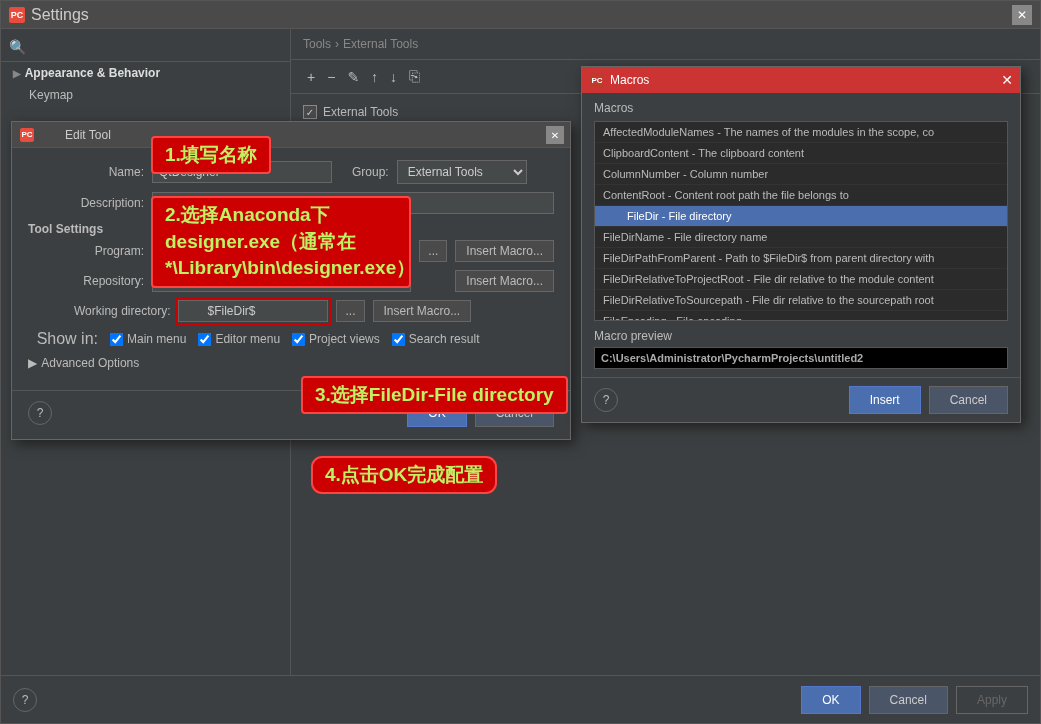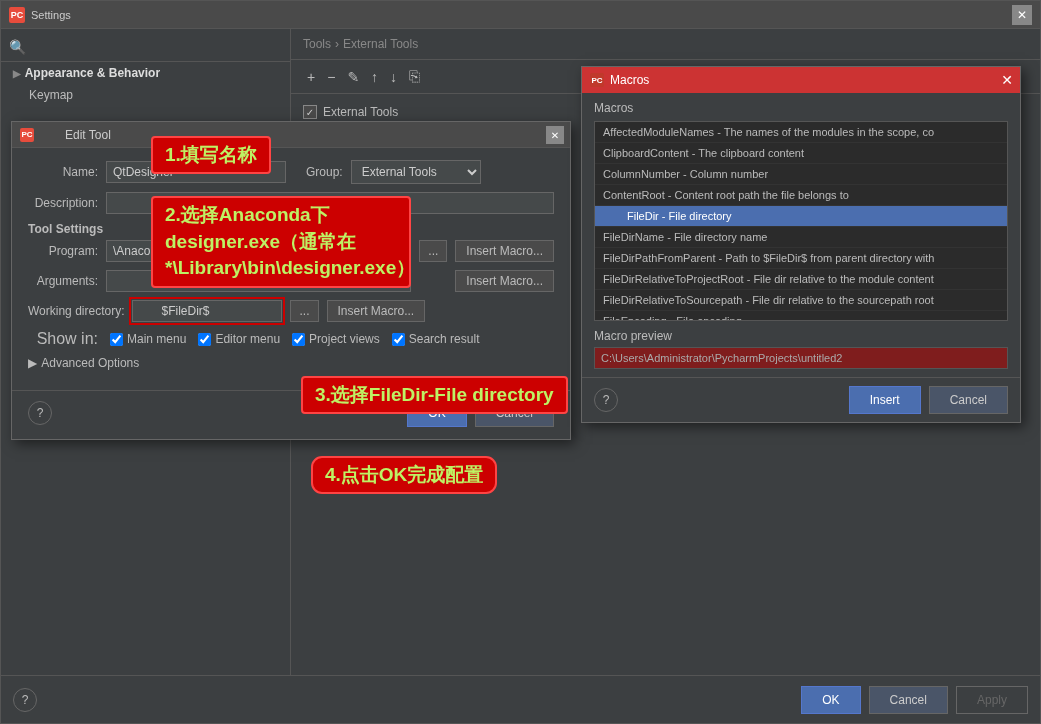--- a/index.html
+++ b/index.html
@@ -17,21 +17,21 @@
     .title-bar {
       background: #4a4a4a;
       height: 28px;
       display: flex;
       align-items: center;
       padding: 0 8px;
       border-bottom: 1px solid #555;
       position: relative;
     }
     .title-bar-icon { width: 16px; height: 16px; margin-right: 6px; background: #e74c3c; border-radius: 2px; display: flex; align-items: center; justify-content: center; font-size: 9px; color: #fff; font-weight: bold; }
-    .title-bar-title { font-size: 11px; color: #ccc; }
+    .title-bar-title { font-size: 16px; color: #ccc; }
     .title-bar-close { position: absolute; right: 8px; top: 4px; width: 20px; height: 20px; background: #888; border: none; color: #fff; cursor: pointer; font-size: 12px; display: flex; align-items: center; justify-content: center; }
 
     
     .main-layout {
       display: flex;
       height: calc(724px - 28px - 48px);
     }
 
     
     .sidebar {
@@ -173,20 +173,21 @@
     .dialog-title-text { font-size: 12px; color: #ccc; margin-left: 25px; }
     .dialog-close { position: absolute; right: 6px; top: 4px; width: 18px; height: 18px; background: #888; border: none; color: #fff; cursor: pointer; font-size: 10px; display: flex; align-items: center; justify-content: center; }
 
     .dialog-body { padding: 12px 16px; }
 
     .form-row {
       display: flex;
       align-items: center;
       margin-bottom: 8px;
       gap: 8px;
+      margin-left: 46px;
     }
     .form-label {
       min-width: 70px;
       color: #bbb;
       font-size: 12px;
       text-align: right;
     }
     .form-input {
       flex: 1;
       background: #45494a;
@@ -317,21 +318,21 @@
       padding: 4px 8px;
       font-size: 11px;
       color: #bbb;
       cursor: pointer;
       border-bottom: 1px solid #333;
     }
     .macros-list-item.selected { background: #4b6eaf; color: #fff; padding-left: 32px; }
 
     .macro-preview-section { margin-top: 8px; }
     .macro-preview-label { font-size: 12px; color: #bbb; margin-bottom: 4px; }
-    .macro-preview-value { font-size: 11px; color: #aaa; padding: 4px 6px; background: #7f1d1d; border: 1px solid #555; }
+    .macro-preview-value { font-size: 11px; color: #aaa; padding: 4px 6px; background: #000000; border: 1px solid #555; font-weight: bold; }
 
     .macros-footer {
       display: flex;
       align-items: center;
       justify-content: flex-end;
       gap: 8px;
       padding: 8px 12px;
       border-top: 1px solid #555;
     }
   </style>
@@ -444,21 +445,21 @@
       <div class="section-label" style="margin-top:6px;">Tool Settings</div>
 
       <div class="form-row">
         <span class="form-label">Program:</span>
         <input class="form-input" type="text" value="\Anaconda3\Library\bin\designer.exe" style="">
         <button class="browse-btn">...</button>
         <button class="insert-macro-btn">Insert Macro...</button>
       </div>
 
       <div class="form-row">
-        <span class="form-label">Arguments:</span>
+        <span class="form-label">Repository:</span>
         <input class="form-input" type="text" style="">
         <button class="browse-btn" style="visibility:hidden;">...</button>
         <button class="insert-macro-btn">Insert Macro...</button>
       </div>
 
       <div class="form-row">
         <span class="form-label">Working directory:</span>
         <input class="form-input red-border-highlight" type="text" value="$FileDir$" style="max-width: 150px;">
         <button class="browse-btn">...</button>
         <button class="insert-macro-btn">Insert Macro...</button>

